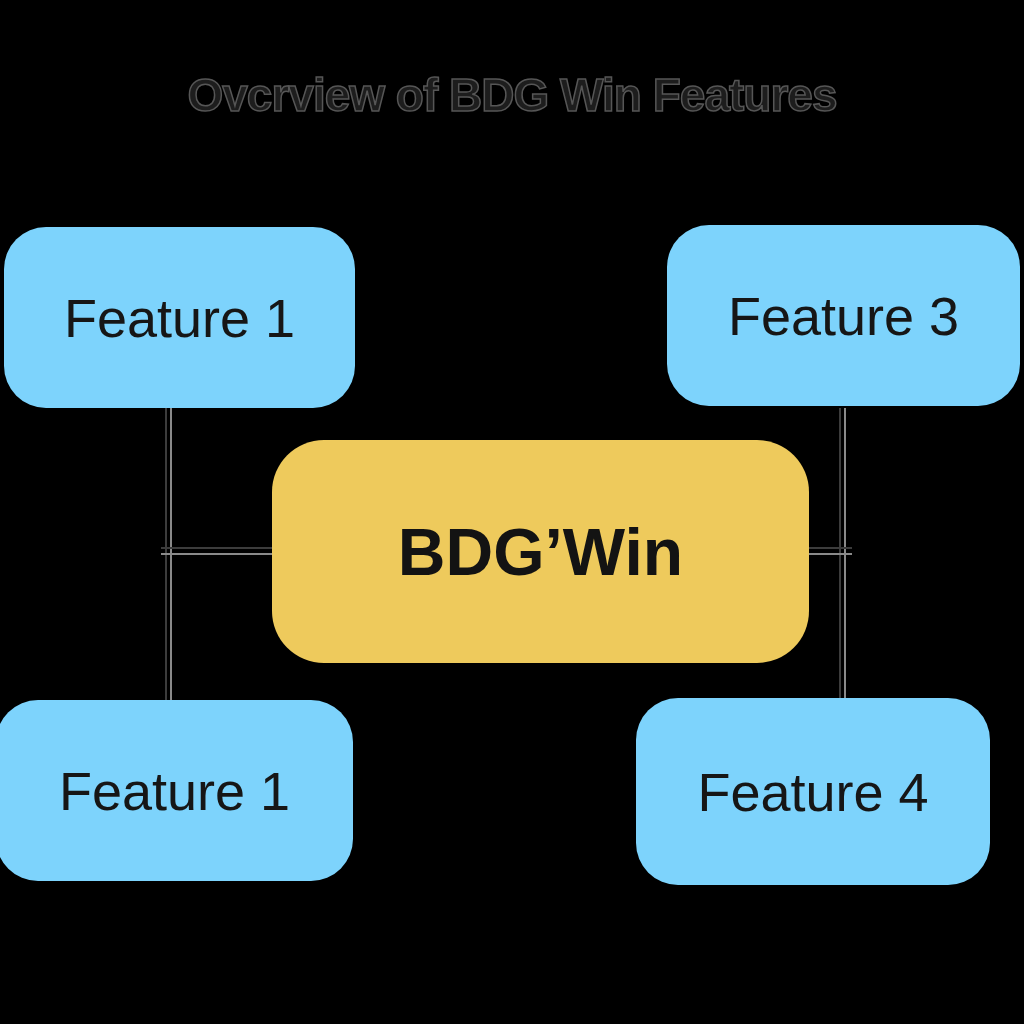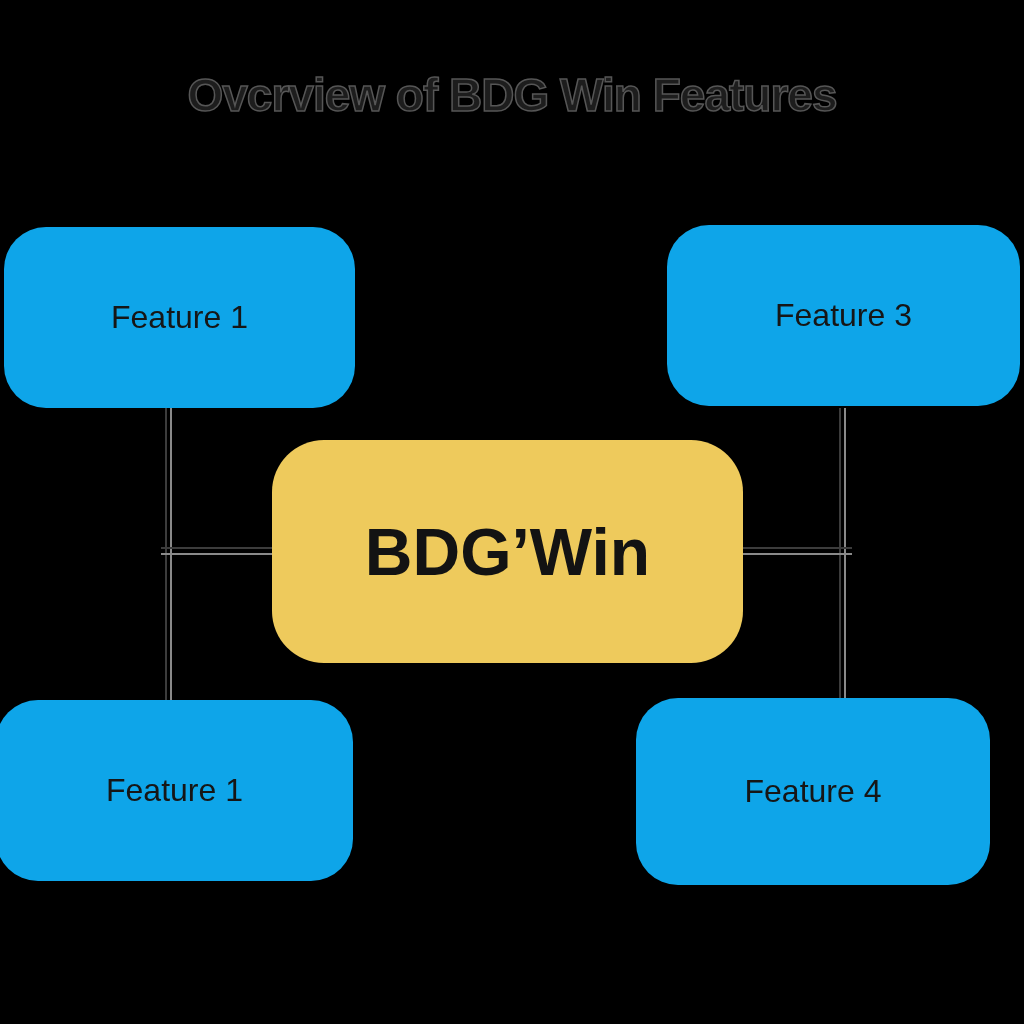--- a/index.html
+++ b/index.html
@@ -27,41 +27,41 @@
     font-weight: 700;
     letter-spacing: -1px;
     color: #1d1d1d;
     -webkit-text-stroke: 1.5px #565656;
     white-space: nowrap;
   }
 
   
   .node {
     position: absolute;
-    background: #0ea5e9;
+    background: #7dd3fc;
     border-radius: 42px;
     display: flex;
     align-items: center;
     justify-content: center;
     color: #161616;
-    font-size: 32px;
+    font-size: 54px;
     font-weight: 500;
     letter-spacing: 0;
   }
   .node.f1 { left: 4px;   top: 227px; width: 351px; height: 181px; }
   .node.f2 { left: 667px; top: 225px; width: 353px; height: 181px; }
   .node.f3 { left: -4px;  top: 700px; width: 357px; height: 181px; }
   .node.f4 { left: 636px; top: 698px; width: 354px; height: 187px; }
 
   
   .center-node {
     position: absolute;
     left: 272px;
     top: 440px;
-    width: 471px;
+    width: 537px;
     height: 223px;
     background: #eeca5c;
     border-radius: 52px;
     display: flex;
     align-items: center;
     justify-content: center;
     color: #131313;
     font-size: 66px;
     font-weight: 800;
   }

